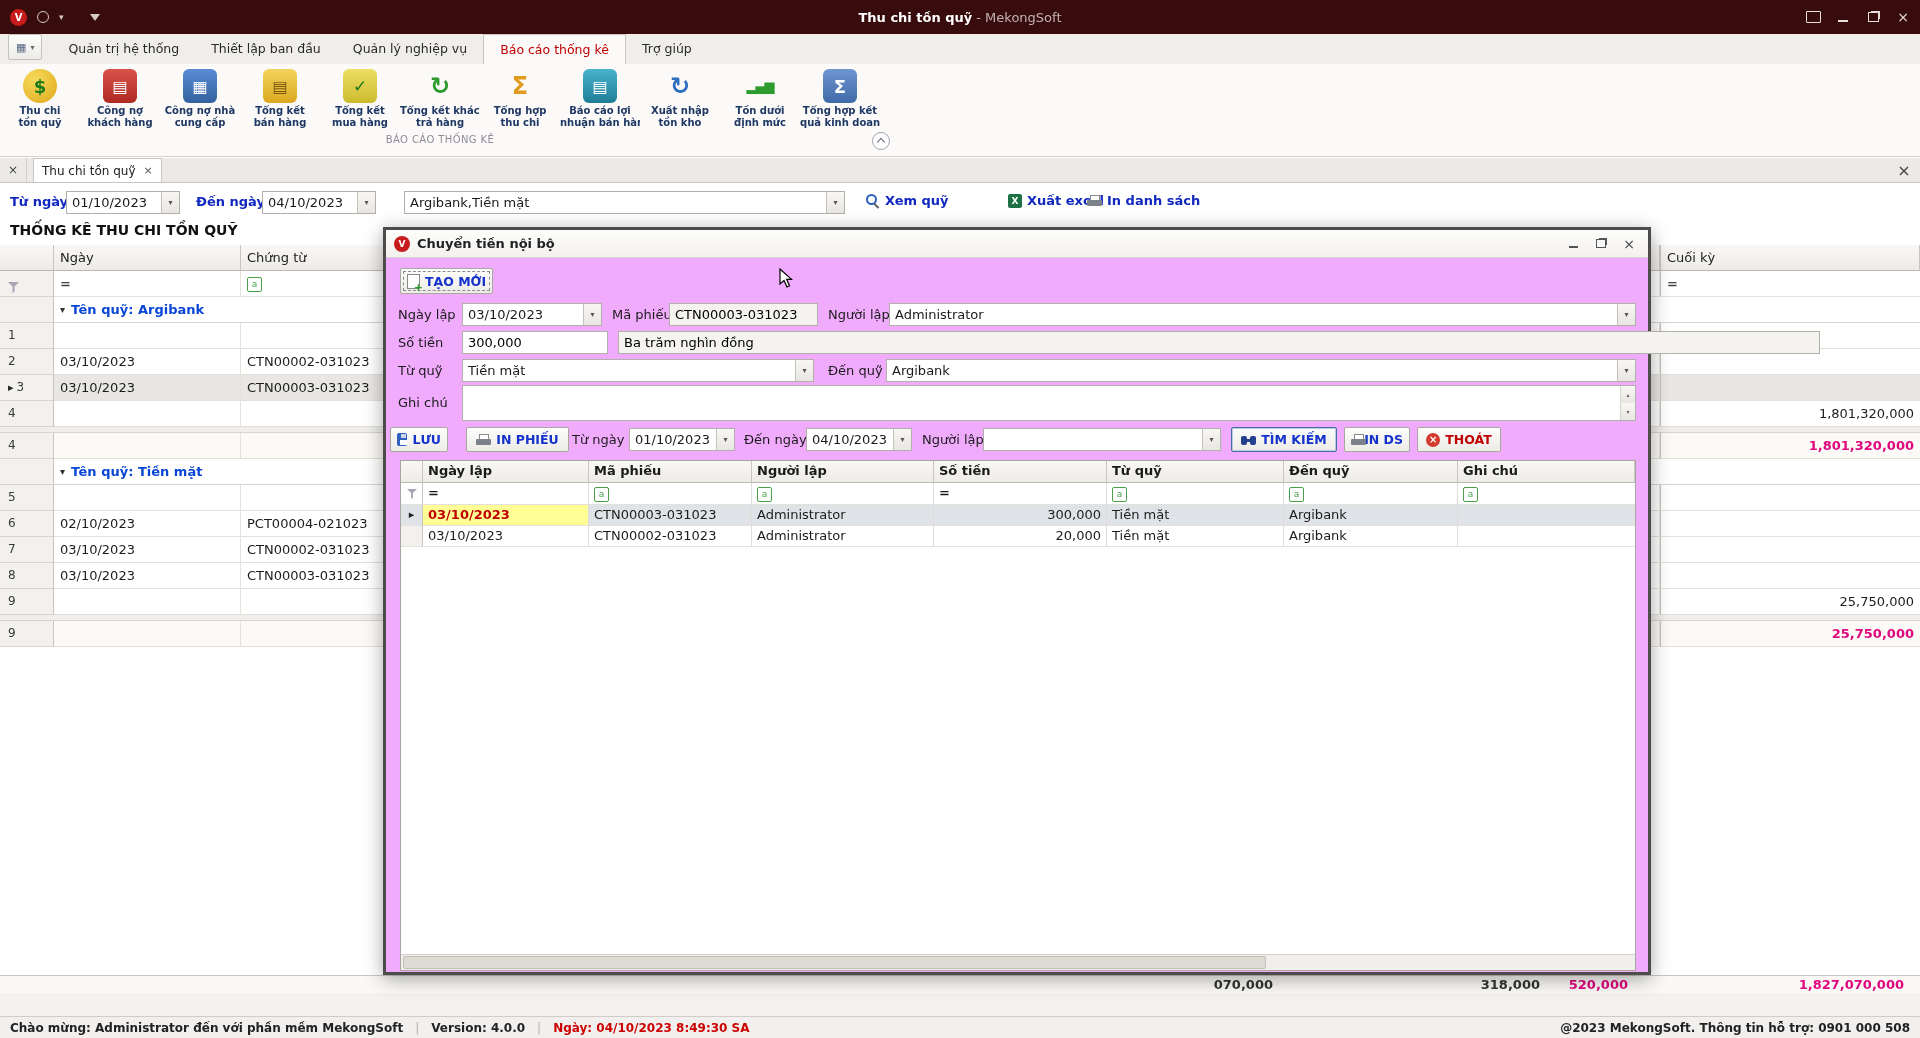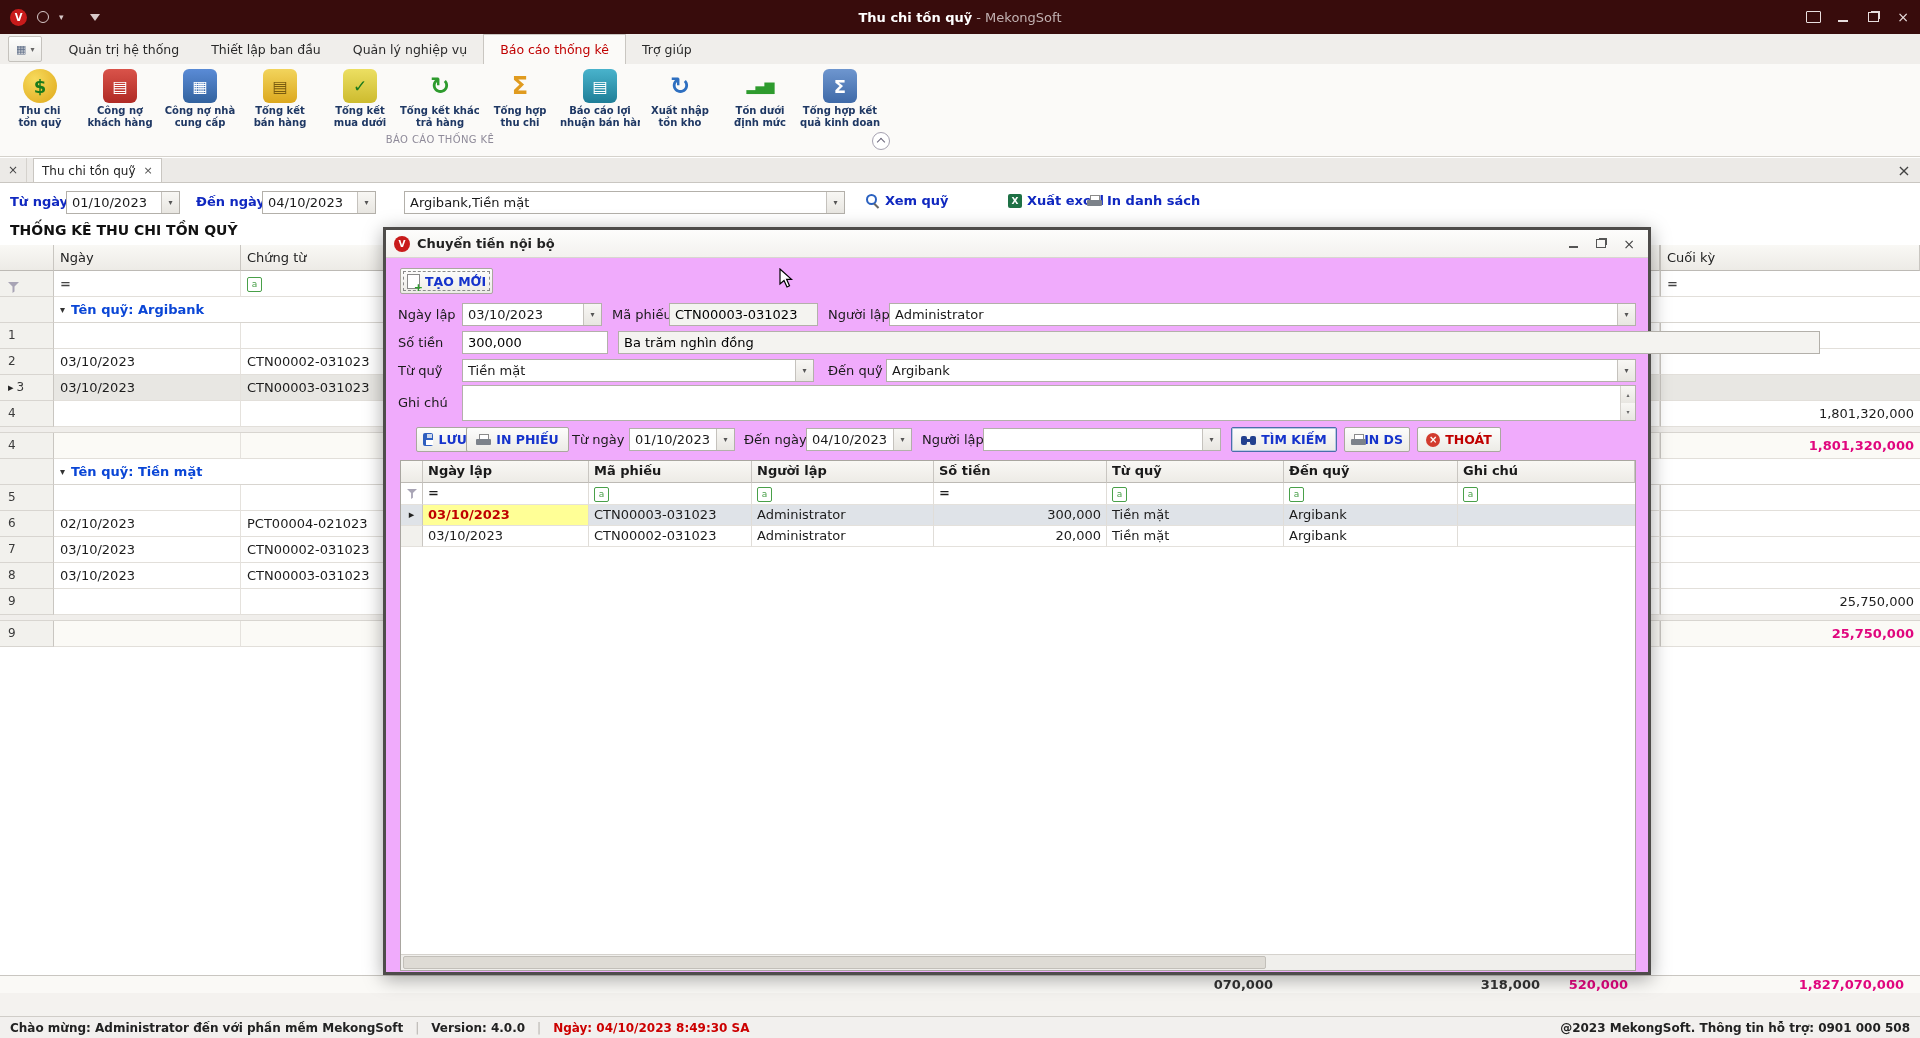--- a/index.html
+++ b/index.html
@@ -20,21 +20,21 @@
   .tb-title-app{color:#c2b2b2;font-weight:normal;margin-left:4px;}
   .tb-right{position:absolute;right:6px;top:0;height:34px;display:flex;align-items:center;gap:8px;}
   .win-btn{width:22px;height:22px;display:flex;align-items:center;justify-content:center;color:#e8dede;}
   .ic-screen{width:13px;height:10px;border:1px solid #e8dede;border-radius:1px;}
   .ic-min{width:10px;height:2px;background:#e8dede;margin-top:8px;}
   .ic-restore{width:9px;height:8px;border:1px solid #e8dede;box-shadow:2px -2px 0 -1px #e8dede;}
   .ic-x{font-size:14px;line-height:14px;}
   .ic-x::before{content:"×";}
 
   
-  .ribbon-tabs{position:absolute;left:0;top:34px;width:1920px;height:30px;background:#f0eeeb;display:flex;align-items:center;}
+  .ribbon-tabs{position:absolute;left:0;top:34px;width:1920px;height:30px;background:#f0eeeb;display:flex;align-items:flex-start;}
   .app-menu{height:24px;margin:0 10px 0 8px;padding:0 7px;border:1px solid #c5c2bd;border-radius:2px;background:linear-gradient(#fdfdfc,#ecebe7);display:flex;align-items:center;gap:4px;}
   .am-grid{font-size:11px;color:#5a6a85;}
   .am-grid::before{content:"▦";}
   .am-caret{font-size:8px;color:#666;}
   .am-caret::before{content:"▾";}
   .rtab{height:29px;padding:0 16px;display:flex;align-items:center;font-size:12.5px;color:#2a2a2a;}
   .rtab.active{background:#fbfaf8;border:1px solid #c9c6c1;border-bottom:none;color:#c00000;}
 
   
   .ribbon-body{position:absolute;left:0;top:64px;width:1920px;height:92px;background:#fbfaf8;border-bottom:1px solid #d5d2cc;}
@@ -248,21 +248,21 @@
       <div class="ritem">
         <div class="ricon ri3"></div>
         <div class="rlabel"><span>Công nợ nhà</span><br><span>cung cấp</span></div>
       </div>
       <div class="ritem">
         <div class="ricon ri4"></div>
         <div class="rlabel"><span>Tổng kết</span><br><span>bán hàng</span></div>
       </div>
       <div class="ritem">
         <div class="ricon ri5"></div>
-        <div class="rlabel"><span>Tổng kết</span><br><span>mua dưới</span></div>
+        <div class="rlabel"><span>Tổng kết</span><br><span>mua hàng</span></div>
       </div>
       <div class="ritem">
         <div class="ricon ri6"></div>
         <div class="rlabel"><span>Tổng kết khách</span><br><span>trả hàng</span></div>
       </div>
       <div class="ritem">
         <div class="ricon ri7"></div>
         <div class="rlabel"><span>Tổng hợp</span><br><span>thu chi</span></div>
       </div>
       <div class="ritem">
@@ -561,21 +561,21 @@
 
       <span class="mlbl" style="left:12px;top:133px;">Ghi chú</span>
       <div class="memo" style="left:76px;top:127px;width:1174px;height:36px;">
         <span></span>
         <span class="memo-spin">
             <i class="up"></i>
             <i class="dn"></i>
           </span>
       </div>
 
-      <div class="btn" style="left:30px;top:169px;width:58px;">
+      <div class="btn" style="left:4px;top:169px;width:58px;">
         <span class="ic-floppy"></span>
           <span class="blab">LƯU</span>
       </div>
       <div class="btn" style="left:80px;top:169px;width:103px;">
         <span class="ic-printer"></span>
           <span class="blab">IN PHIẾU</span>
       </div>
       <span class="mlbl" style="left:186px;top:170px;">Từ ngày</span>
       <div class="combo mcombo" style="left:243px;top:170px;width:106px;">
         <span class="combo-val">01/10/2023</span>

